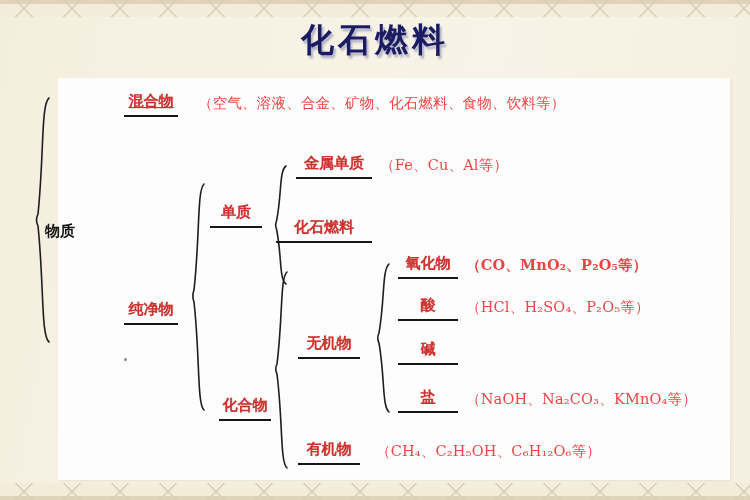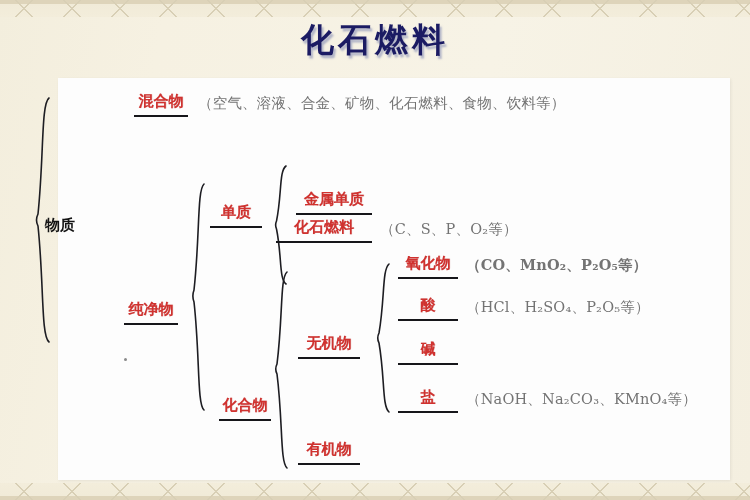--- a/index.html
+++ b/index.html
@@ -93,21 +93,21 @@
     position: absolute;
     color: #141414;
     font-weight: bold;
     font-size: 15px;
     white-space: nowrap;
   }
 
   
   .ex {
     position: absolute;
-    color: #737373;
+    color: #ef4444;
     font-size: 14.5px;
     font-family: "DejaVu Serif", "Liberation Serif", serif;
     white-space: nowrap;
     letter-spacing: .2px;
   }
 
   
   .brace {
     position: absolute;
     overflow: visible;
@@ -131,45 +131,45 @@
 
 <div id="slide">
 
   <div class="zigzag top"></div>
   <div class="zigzag bottom"></div>
 
   <div id="title">化石燃料</div>
 
   <div id="panel">
 
-    <div class="root-lbl" style="left:-50px; top:138px;padding-left:37px;">物质</div>
+    <div class="root-lbl" style="left:-50px; top:144px;padding-left:37px;">物质</div>
 
     <svg class="brace" style="left:-24px; top:18px; width:18px; height:248px;" viewBox="0 0 18 248" preserveAspectRatio="none">
       <path d="M15 2 C7 8 10 60 4 118 C2 122 2 126 4 130 C10 188 7 240 15 246"></path>
     </svg>
 
-    <div class="lbl" style="left:76px; top:14px; width:54px;">混合物</div>
+    <div class="lbl" style="left:66px; top:14px; width:54px;text-decoration:underline;">混合物</div>
     <div class="ex" style="left:140px; top:16px;">（空气、溶液、合金、矿物、化石燃料、食物、饮料等）</div>
 
     <div class="lbl" style="left:66px; top:222px; width:54px;">纯净物</div>
 
     <svg class="brace" style="left:133px; top:104px; width:16px; height:230px;" viewBox="0 0 16 230" preserveAspectRatio="none">
       <path d="M13 2 C6 8 9 54 3 108 C1.5 112 1.5 116 3 120 C9 174 6 222 13 228"></path>
     </svg>
 
     <div class="lbl" style="left:152px; top:125px; width:52px;">单质</div>
 
     <svg class="brace" style="left:216px; top:86px; width:15px; height:122px;" viewBox="0 0 15 122" preserveAspectRatio="none">
       <path d="M12 2 C5 7 8 30 2.5 57 C1.2 60 1.2 62 2.5 65 C8 92 5 115 12 120"></path>
     </svg>
 
-    <div class="lbl" style="left:238px; top:76px; width:76px;margin-top:36px;">金属单质</div>
+    <div class="lbl" style="left:238px; top:76px; width:76px;">金属单质</div>
+    <div class="ex" style="left:322px; top:78px;">（Fe、Cu、Al等）</div>
 
     <div class="lbl" style="left:218px; top:140px; width:96px;">化石燃料</div>
-    <div class="ex" style="left:322px; top:142px;">（C、S、P、O₂等）</div>
 
     <div class="lbl" style="left:161px; top:318px; width:52px;">化合物</div>
 
     <svg class="brace" style="left:216px; top:192px; width:16px; height:200px;" viewBox="0 0 16 200" preserveAspectRatio="none">
       <path d="M13 2 C6 8 9 46 3 94 C1.5 97 1.5 101 3 104 C9 152 6 192 13 198"></path>
     </svg>
 
     <div class="lbl" style="left:240px; top:256px; width:62px;">无机物</div>
 
     <svg class="brace" style="left:318px; top:184px; width:16px; height:152px;" viewBox="0 0 16 152" preserveAspectRatio="none">
@@ -181,17 +181,18 @@
 
     <div class="lbl" style="left:340px; top:218px; width:60px;">酸</div>
     <div class="ex" style="left:408px; top:220px;">（HCl、H₂SO₄、P₂O₅等）</div>
 
     <div class="lbl" style="left:340px; top:262px; width:60px;">碱</div>
 
     <div class="lbl" style="left:340px; top:310px; width:60px;">盐</div>
     <div class="ex" style="left:408px; top:312px;">（NaOH、Na₂CO₃、KMnO₄等）</div>
 
     <div class="lbl" style="left:240px; top:362px; width:62px;">有机物</div>
+    <div class="ex" style="left:318px; top:364px;">（CH₄、C₂H₅OH、C₆H₁₂O₆等）</div>
 
     <div class="speck" style="left:66px; top:280px;"></div>
 
   </div>
 </div>
 
 </body></html>

